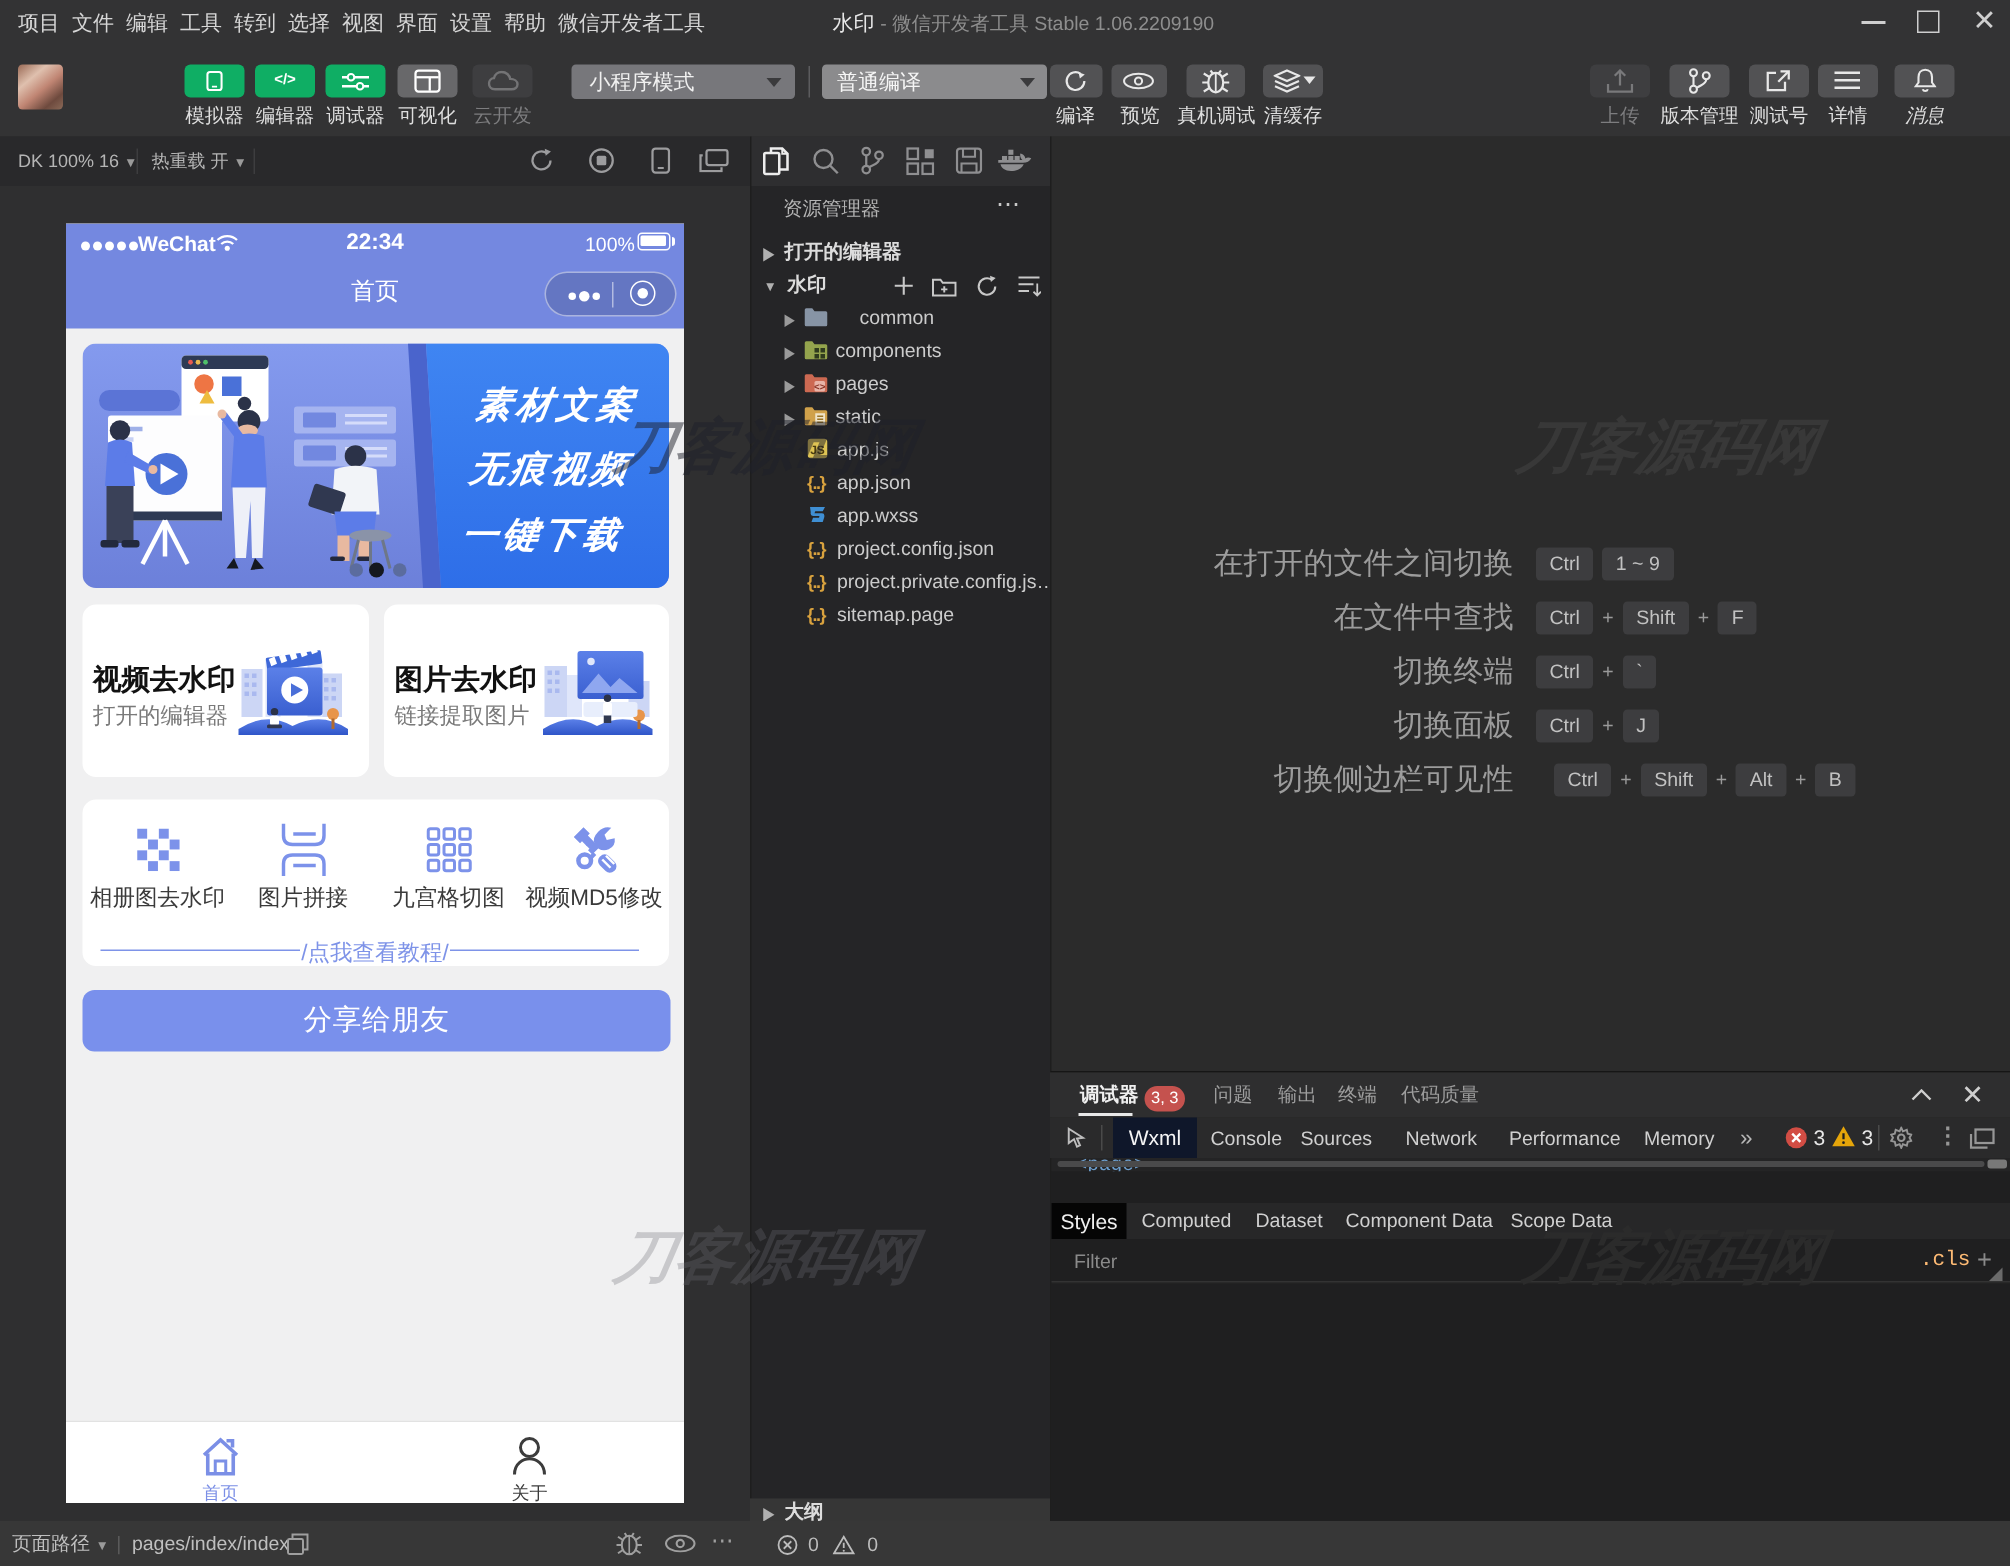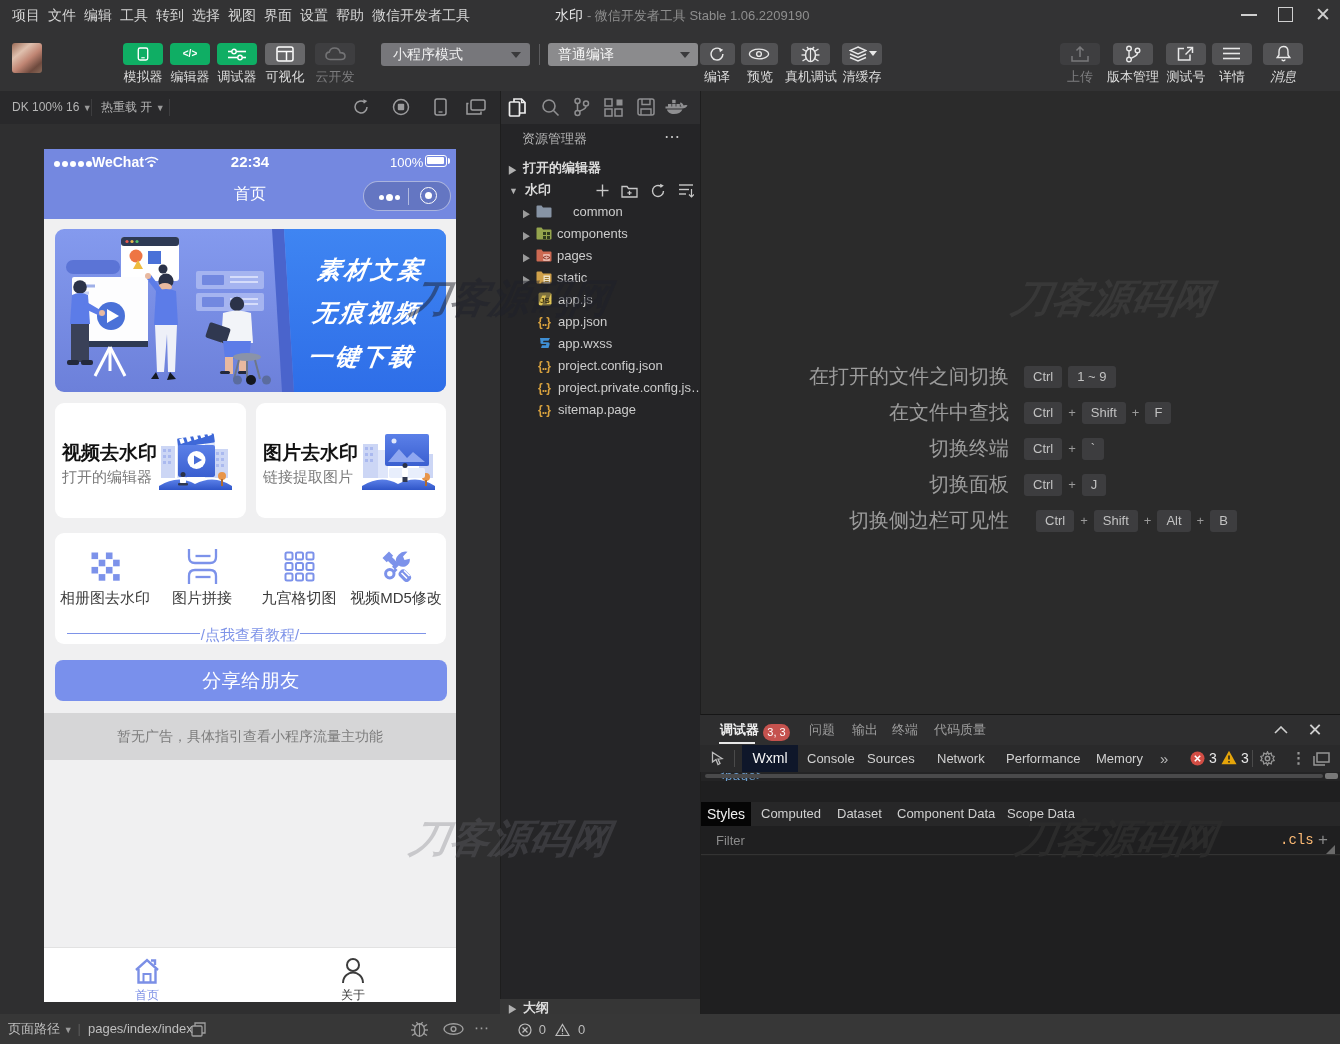--- a/index.html
+++ b/index.html
@@ -649,21 +649,20 @@
       <div class="abs" style="left:108px;top:440px;width:100px;text-align:center;font-size:15px;color:#3a3a3a;">图片拼接</div>
       <div class="abs" style="left:205px;top:440px;width:100px;text-align:center;font-size:15px;color:#3a3a3a;">九宫格切图</div>
       <div class="abs" style="left:302px;top:440px;width:100px;text-align:center;font-size:15px;color:#3a3a3a;">视频MD5修改</div>
       <div class="abs" style="left:23px;top:484px;width:133px;height:1px;background:#7e93e8;"></div>
       <div class="abs" style="left:256px;top:484px;width:126px;height:1px;background:#7e93e8;"></div>
       <div class="abs" style="left:156px;top:477px;width:100px;text-align:center;font-size:15px;color:#7e93e8;">/点我查看教程/</div>
     </div>
 
     <div class="abs" style="left:11px;top:511px;width:392px;height:41px;background:#7990ec;border-radius:8px;color:#fff;font-size:19px;text-align:center;line-height:41px;letter-spacing:0.5px;">分享给朋友</div>
 
-    <div class="abs" style="left:0;top:564px;width:412px;height:47px;background:#d6d6d7;color:#7c7c7c;font-size:14px;text-align:center;line-height:47px;">暂无广告，具体指引查看小程序流量主功能</div>
 
     <div class="abs" style="left:0;top:798px;width:412px;height:55px;background:#fff;border-top:1px solid #e2e2e2;"></div>
     <svg class="abs" style="left:88px;top:808px;" width="30" height="28" viewBox="0 0 30 28">
         <path d="M4 13 L15 3 L26 13" fill="none" stroke="#7b8fe6" stroke-width="2.4"></path>
         <path d="M6.5 12 L6.5 25.5 L23.5 25.5 L23.5 12" fill="none" stroke="#7b8fe6" stroke-width="2.4"></path>
         <path d="M11.5 25 L11.5 17 L18.5 17 L18.5 25" fill="none" stroke="#7b8fe6" stroke-width="2"></path>
         <path d="M19 3.5 L23 3.5 L23 8" fill="none" stroke="#7b8fe6" stroke-width="2.4"></path>
       </svg>
     <div class="abs" style="left:73px;top:838px;width:60px;text-align:center;color:#7b8fe6;font-size:12px;">首页</div>
     <svg class="abs" style="left:297px;top:808px;" width="24" height="28" viewBox="0 0 24 28">

